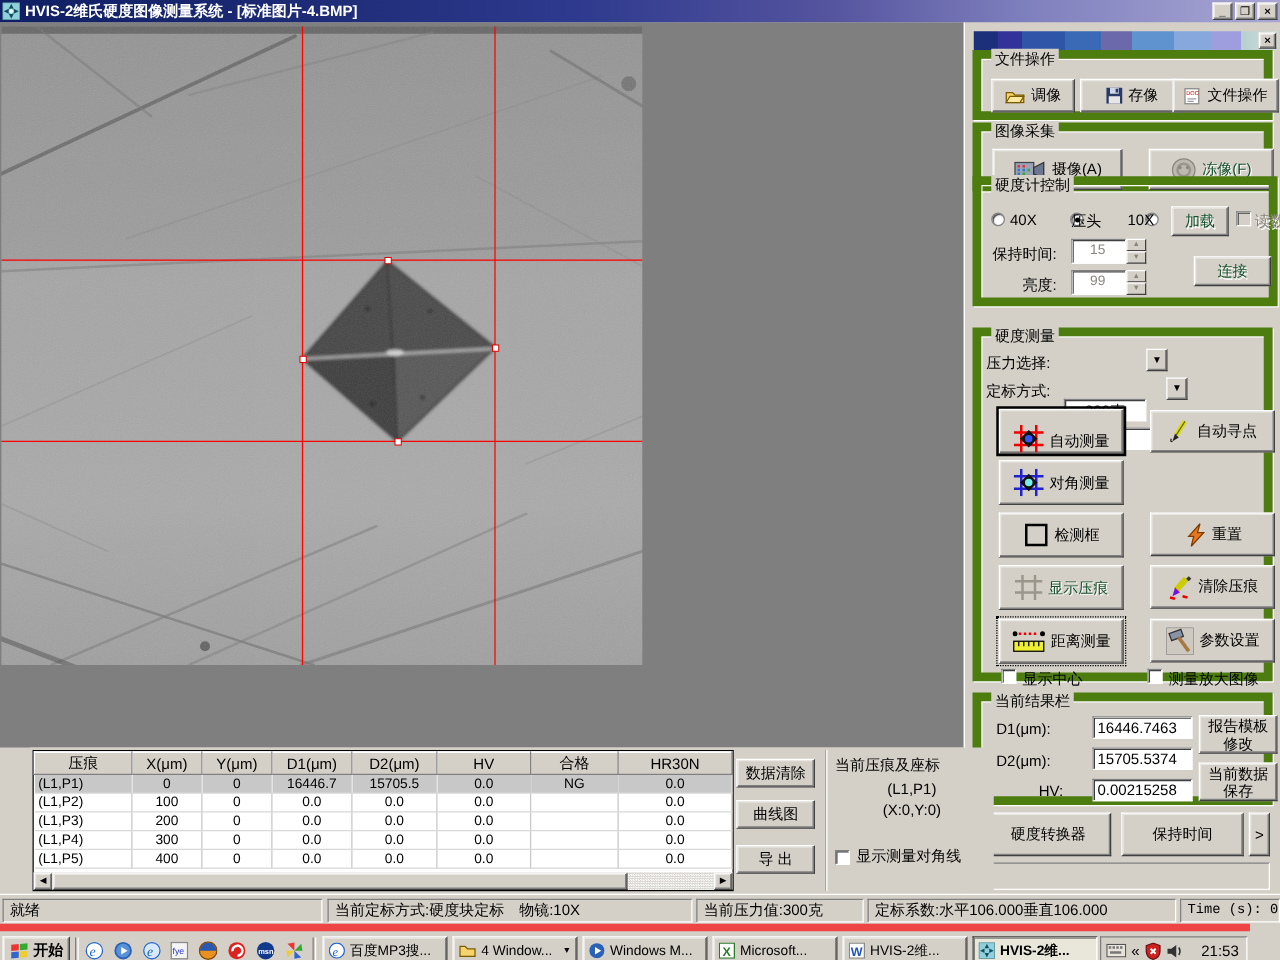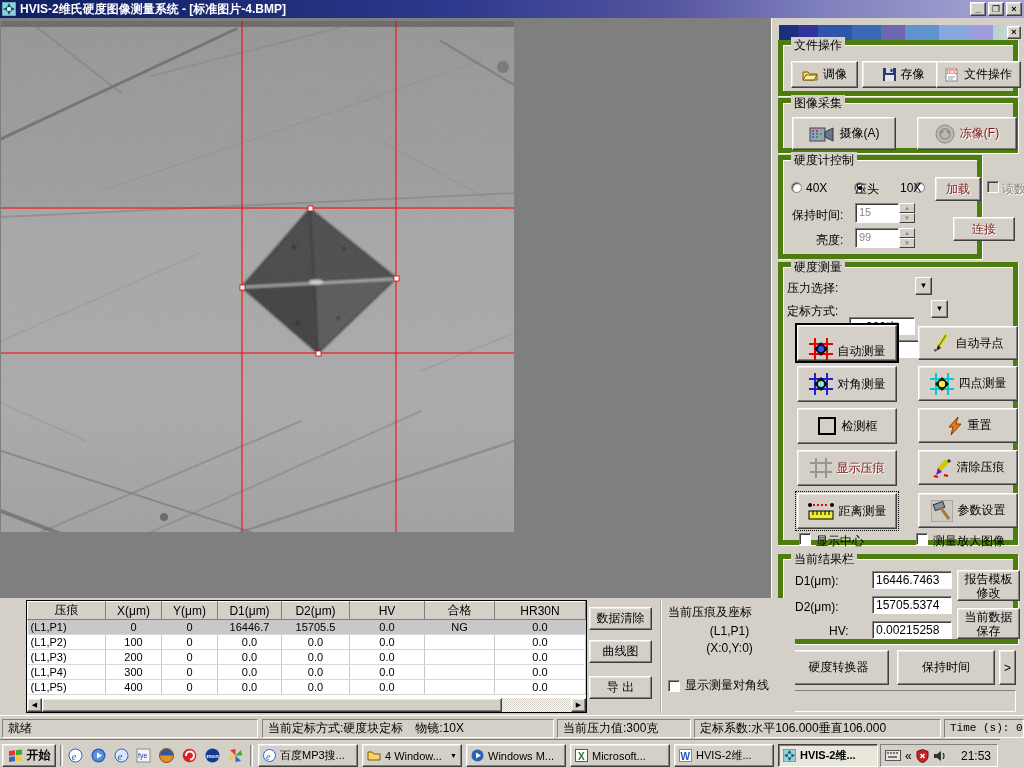--- a/index.html
+++ b/index.html
@@ -6,30 +6,30 @@
   html,body { width:1024px; height:768px; overflow:hidden; }
   body { font-family:"Liberation Sans","DejaVu Sans",sans-serif; font-size:12px; color:#000; }
   .screen { position:relative; width:1024px; height:768px; background:#d4d0c8; }
   .abs { position:absolute; }
 
   
   .raised { background:#d4d0c8; border:1px solid; border-color:#fff #404040 #404040 #fff; box-shadow:inset -1px -1px 0 #808080, inset 1px 1px 0 #e9e7e2; }
   .sunken-flat { background:#d4d0c8; border:1px solid; border-color:#808080 #fff #fff #808080; }
   .btn { display:flex; align-items:center; justify-content:center; gap:5px; cursor:pointer; color:#000; }
   .btn .lbl { white-space:nowrap; }
-  .btn.disabled { color:#7f1d1d; text-shadow:1px 1px 0 #fff; cursor:default; }
+  .btn.disabled { color:#14532d; text-shadow:1px 1px 0 #fff; cursor:default; }
   .btn-default { outline:2px solid #000;align-items:flex-end; }
   .btn-focus { outline:1px dotted #000; outline-offset:1px; }
-  .group { position:absolute; border:5px solid #4d7c0f; box-shadow:inset 1px 1px 0 #fff, 1px 1px 0 #fff; }
+  .group { position:absolute; border:7px solid #4d7c0f; box-shadow:inset 1px 1px 0 #fff, 1px 1px 0 #fff; }
   .group > .legend { position:absolute; top:-8px; left:8px; background:#d4d0c8; padding:0 3px; font-size:12px; }
   .cb { width:12px; height:12px; background:#fff; border:1px solid; border-color:#808080 #fff #fff #808080; box-shadow:inset 1px 1px 0 #404040; display:inline-block; }
   .radio { width:11px; height:11px; border-radius:50%; background:#fff; border:1px solid #808080; box-shadow:inset 1px 1px 1px #404040; display:inline-block; position:relative; }
   .radio.checked::after { content:""; position:absolute; left:3px; top:3px; width:4px; height:4px; border-radius:50%; background:#000; }
   .spin { display:flex; }
-  .spin .val { width:44px; height:20px; background:#fff; border:1px solid; border-color:#808080 #fff #fff #808080; box-shadow:inset 1px 1px 0 #404040; color:#8a867e; padding:2px 3px; font-size:11px; }
+  .spin .val { width:44px; height:20px; background:#fff; border:1px solid; border-color:#808080 #fff #fff #808080; box-shadow:inset 1px 1px 0 #404040; color:#8a867e; padding:2px 14px; font-size:11px; }
   .spin .arrows { display:flex; flex-direction:column; }
   .spin .arrows span { width:16px; height:10px; font-size:6px; line-height:9px; text-align:center; color:#8a867e; background:#d4d0c8; border:1px solid; border-color:#fff #404040 #404040 #fff; }
   .combo { display:flex; }
   .combo .cval { background:#fff; border:1px solid; border-color:#808080 #fff #fff #808080; box-shadow:inset 1px 1px 0 #404040; height:18px; padding:1px 4px; font-size:12px;margin-top:40px; }
   .combo .carrow { width:17px; height:18px; font-size:8px; line-height:16px; text-align:center; background:#d4d0c8; border:1px solid; border-color:#fff #404040 #404040 #fff; box-shadow:inset -1px -1px 0 #808080; }
 
   
   .titlebar { position:absolute; left:0; top:0; width:1024px; height:18px;
     background:linear-gradient(90deg,#101e63 0%,#1c2a74 22%,#2e3a8e 45%,#55549f 65%,#7e7fbd 80%,#9897cb 92%,#a9a6d4 100%);
     display:flex; align-items:center; padding:0 2px; }
@@ -65,21 +65,21 @@
   .sidebtn { position:absolute; left:565px; width:63px; height:23px; font-size:12px; }
   .coordpanel { position:absolute; left:636px; top:2px; width:133px; height:113px; border-left:2px groove #fff; padding:4px 2px 0 6px; }
   .coordpanel .l1 { font-size:12px; }
   .coordpanel .c { text-align:center; font-size:12px; margin-top:3px; }
 
   
   .statusbar { position:absolute; left:0; top:715px; width:1024px; height:24px; background:#d4d0c8; border-top:1px solid #fff; }
   .spanel { position:absolute; top:3px; height:19px; background:#d4d0c8; border:1px solid; border-color:#808080 #fff #fff #808080; font-size:12px; line-height:17px; padding:0 5px; white-space:nowrap; overflow:hidden; }
 
   
-  .taskbar { position:absolute; left:0; top:739px; width:1000px; height:29px; background:#d4d0c8; border-top:1px solid #ef4444; }
+  .taskbar { position:absolute; left:0; top:739px; width:1000px; height:29px; background:#d4d0c8; border-top:6px solid #ef4444; }
   .startbtn { position:absolute; left:2px; top:4px; width:54px; height:23px; font-weight:bold; font-size:12px; gap:3px; }
   .ql { position:absolute; top:6px; width:18px; height:18px; display:flex; align-items:center; justify-content:center; cursor:pointer; }
   .tsep { position:absolute; top:5px; width:3px; height:21px; border-left:1px solid #808080; border-right:1px solid #fff; }
   .taskbtn { position:absolute; top:4px; height:23px; font-size:11px; justify-content:flex-start; padding:0 4px; gap:4px; overflow:hidden; }
   .taskbtn .lbl { overflow:hidden; white-space:nowrap; }
   .taskbtn.active { border-color:#404040 #fff #fff #404040; box-shadow:inset 1px 1px 0 #808080; background:#e9e7da; font-weight:bold; }
   .tray { position:absolute; right:2px; top:4px; width:118px; height:23px; border:1px solid; border-color:#808080 #fff #fff #808080; display:flex; align-items:center; gap:4px; padding:0 6px 0 4px; font-size:12px; }
   .tray .time { margin-left:auto; }
 </style>
 </head>
@@ -235,21 +235,21 @@
         <svg width="20" height="20">
             <circle cx="10" cy="10" r="9" fill="#bdb9b1" stroke="#8a867e"></circle>
             <circle cx="10" cy="10" r="5" fill="none" stroke="#9b968c" stroke-width="2"></circle>
             <circle cx="7" cy="8" r="1.3" fill="#8a867e"></circle>
             <circle cx="13" cy="8" r="1.3" fill="#8a867e"></circle>
           </svg>
         <span class="lbl">冻像(F)</span>
       </div>
     </div>
 
-    <div class="group" style="left:6px;top:137px;width:204px;height:104px">
+    <div class="group" style="left:6px;top:123px;width:244px;height:104px">
       <span class="legend">硬度计控制</span>
       <span class="radio abs" style="left:8px;top:22px"></span>
       <span class="plabel" style="left:23px;top:21px">40X</span>
       <span class="radio abs checked" style="left:57px;top:22px"></span>
       <span class="plabel" style="left:72px;top:21px">压头</span>
       <span class="radio abs" style="left:102px;top:22px"></span>
       <span class="plabel" style="left:117px;top:21px">10X</span>
       <div class="btn raised abs disabled" style="left:152px;top:17px;width:46px;height:24px">
           <span class="lbl">加载</span>
         </div>
@@ -316,33 +316,20 @@
             <g stroke="#22c" stroke-width="2">
               <line x1="6" y1="0" x2="6" y2="22"></line>
               <line x1="18" y1="0" x2="18" y2="22"></line>
               <line x1="0" y1="6" x2="24" y2="6"></line>
               <line x1="0" y1="16" x2="24" y2="16"></line>
             </g>
             <polygon points="12,4 19,11 12,18 5,11" fill="#111"></polygon>
             <circle cx="12" cy="11" r="3" fill="#7ee"></circle>
           </svg>
         <span class="lbl">对角测量</span>
-      </div>
-      <div class="btn raised abs" style="left:135px;top:99px;width:100px;height:35px">
-        <svg width="24" height="22">
-            <g stroke="#0cc" stroke-width="2">
-              <line x1="6" y1="0" x2="6" y2="22"></line>
-              <line x1="18" y1="0" x2="18" y2="22"></line>
-              <line x1="0" y1="6" x2="24" y2="6"></line>
-              <line x1="0" y1="16" x2="24" y2="16"></line>
-            </g>
-            <polygon points="12,4 19,11 12,18 5,11" fill="#111"></polygon>
-            <circle cx="12" cy="11" r="3.2" fill="#ee3"></circle>
-          </svg>
-        <span class="lbl">四点测量</span>
       </div>
       <div class="btn raised abs" style="left:14px;top:141px;width:100px;height:36px">
         <svg width="20" height="20">
             <rect x="2" y="2" width="16" height="16" fill="none" stroke="#000" stroke-width="2"></rect>
           </svg>
         <span class="lbl">检测框</span>
       </div>
       <div class="btn raised abs" style="left:135px;top:141px;width:100px;height:35px">
         <svg width="18" height="20">
             <polygon points="13,1 4,11 8,11 6,19 16,8 11,8" fill="#e87820" stroke="#803c00" stroke-width="1"></polygon>

